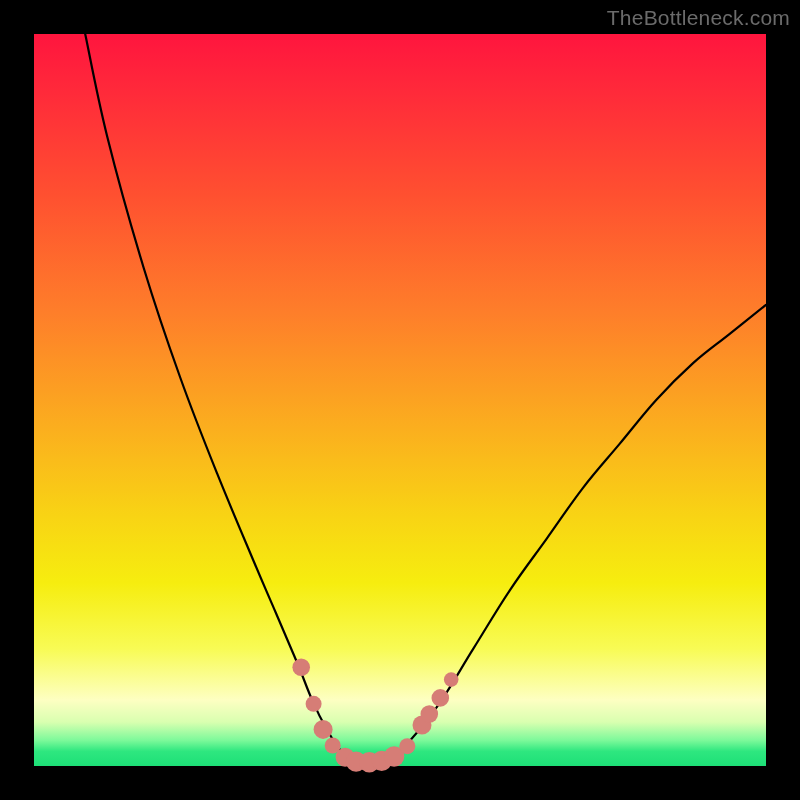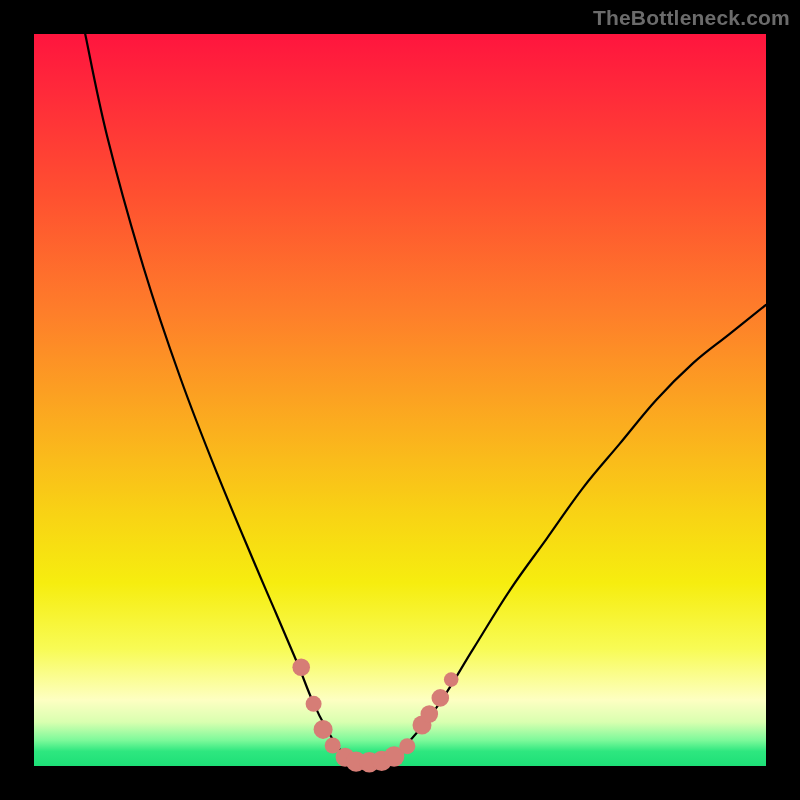--- a/index.html
+++ b/index.html
@@ -43,21 +43,21 @@
       #1de077 100%
     );
   }
   .watermark {
     position: absolute;
     top: 6px;
     right: 10px;
     color: #6b6b6b;
     font-size: 21px;
     letter-spacing: 0.2px;
-    font-weight: 700;
+    font-weight: 400;
     user-select: none;
   }
   svg.curve {
     position: absolute;
     top: 0;
     left: 0;
     width: 732px;
     height: 732px;
     overflow: visible;
   }

